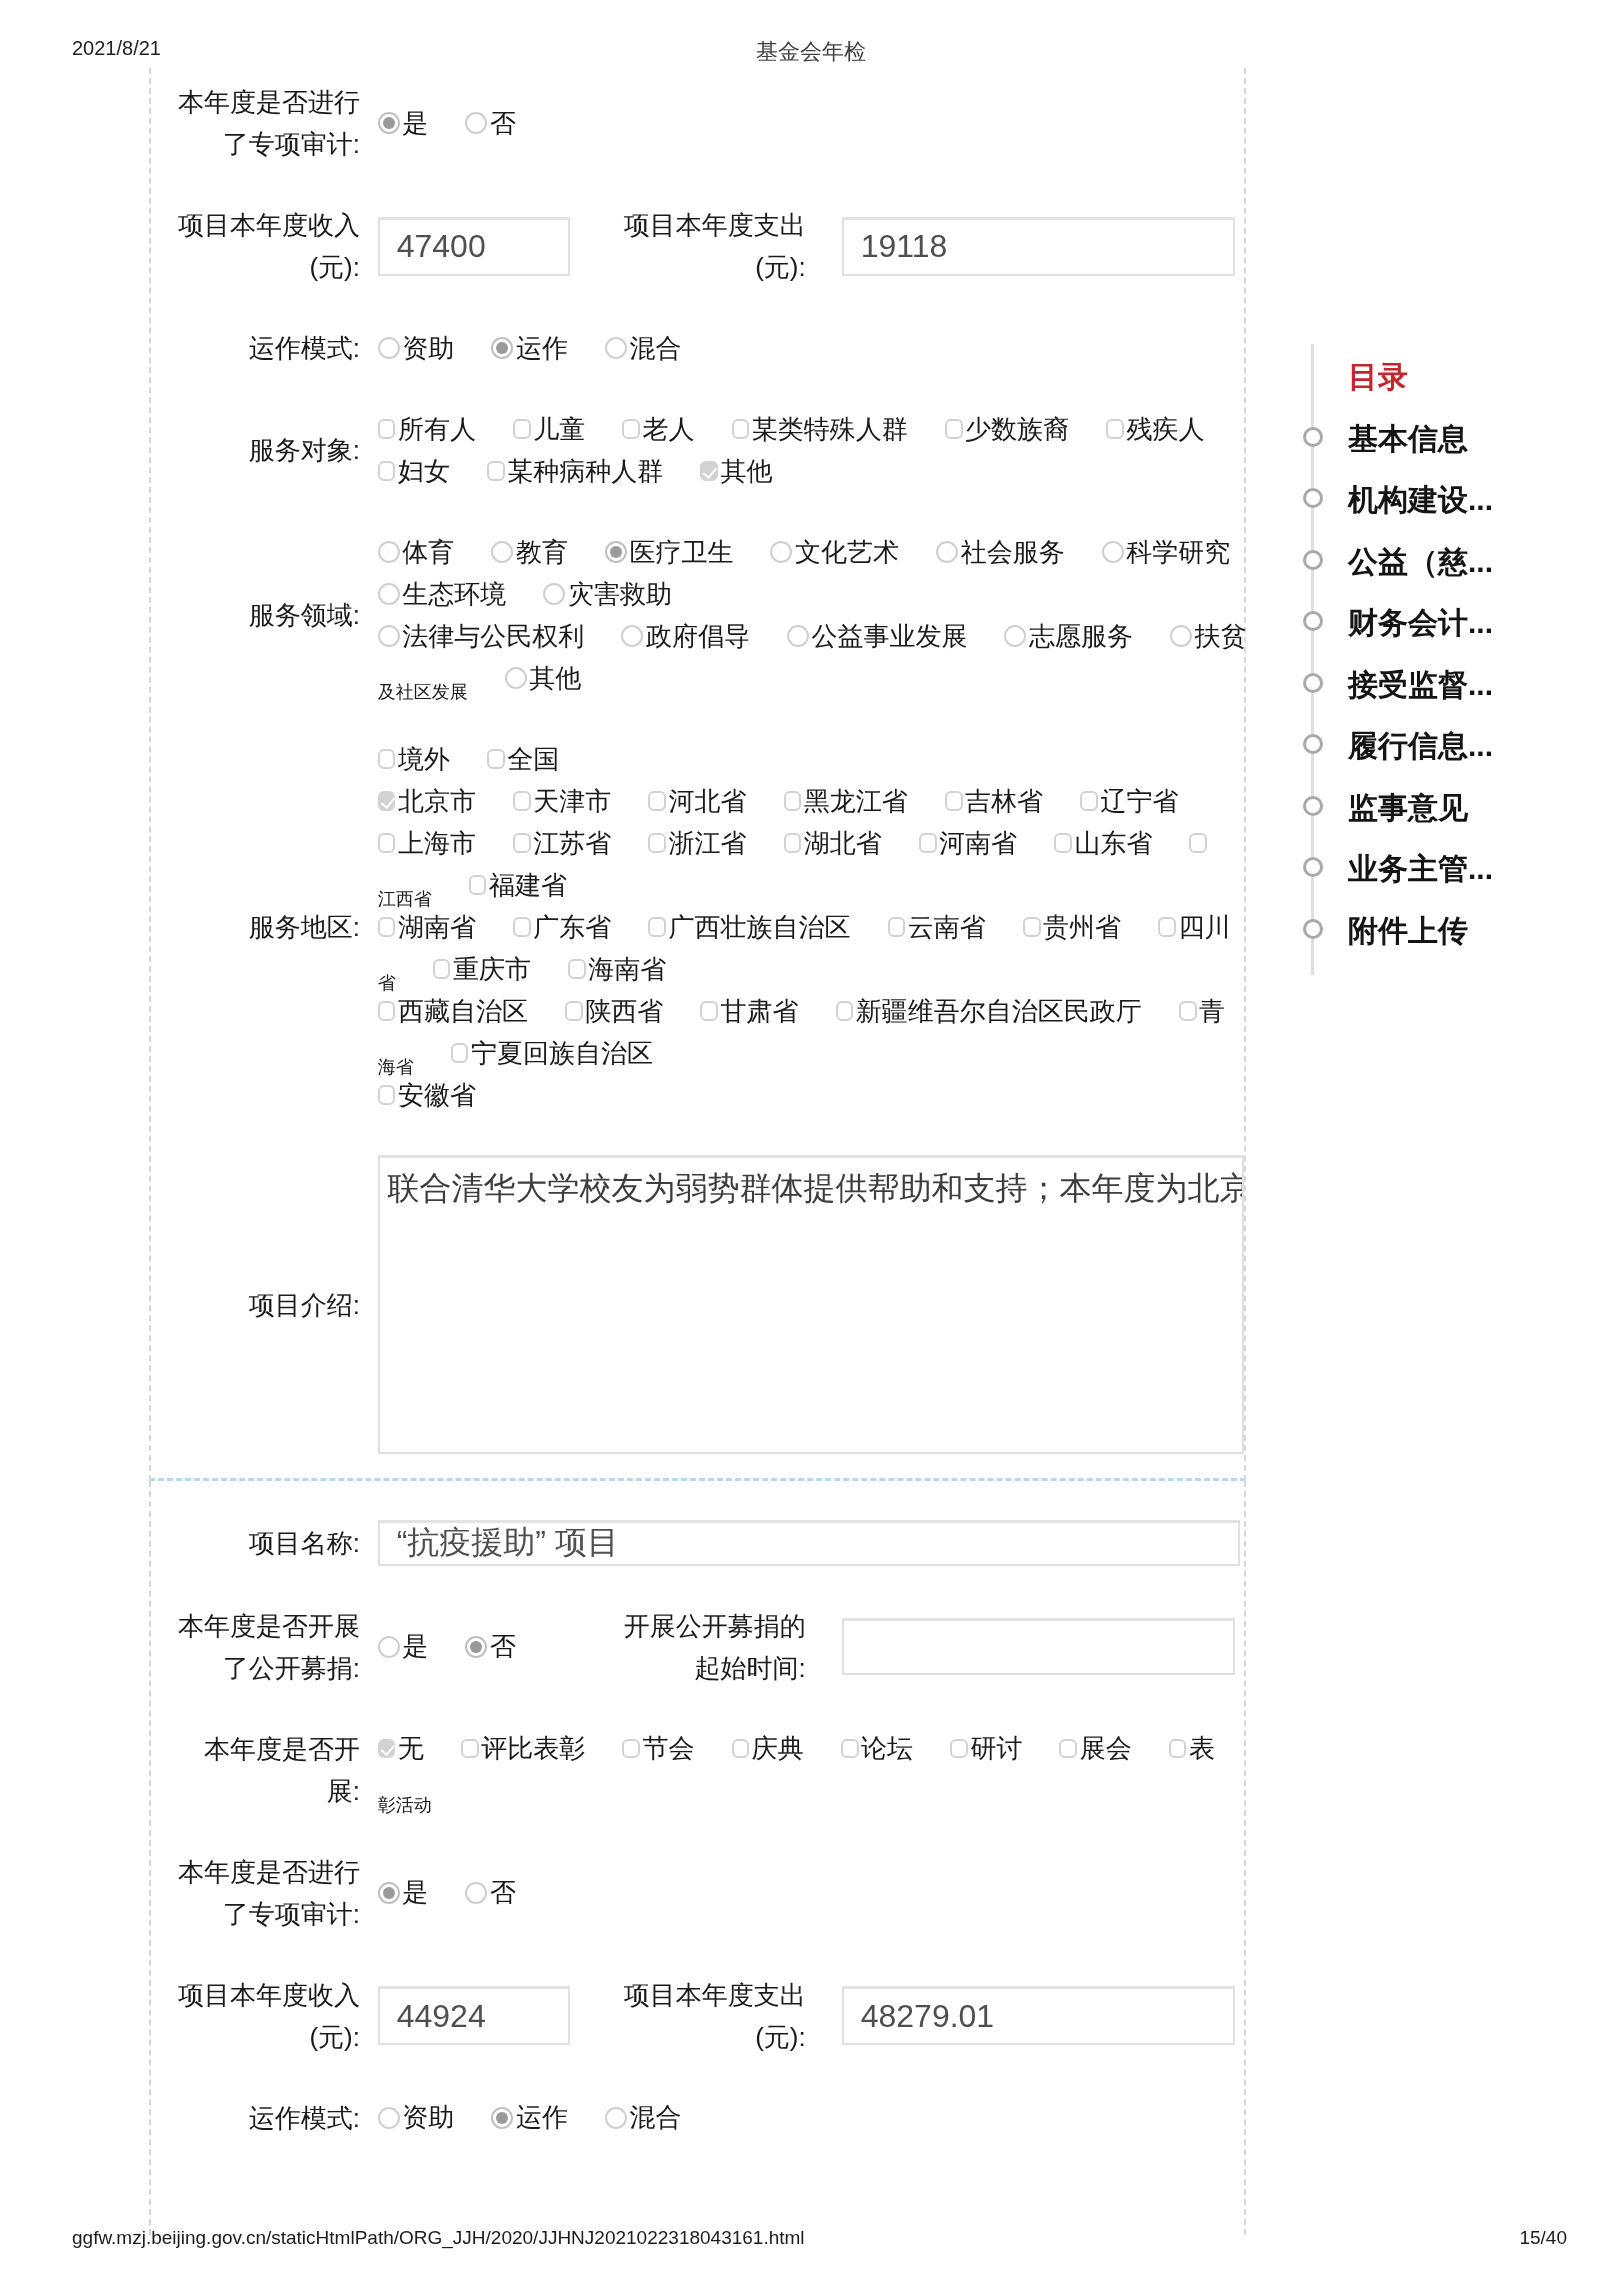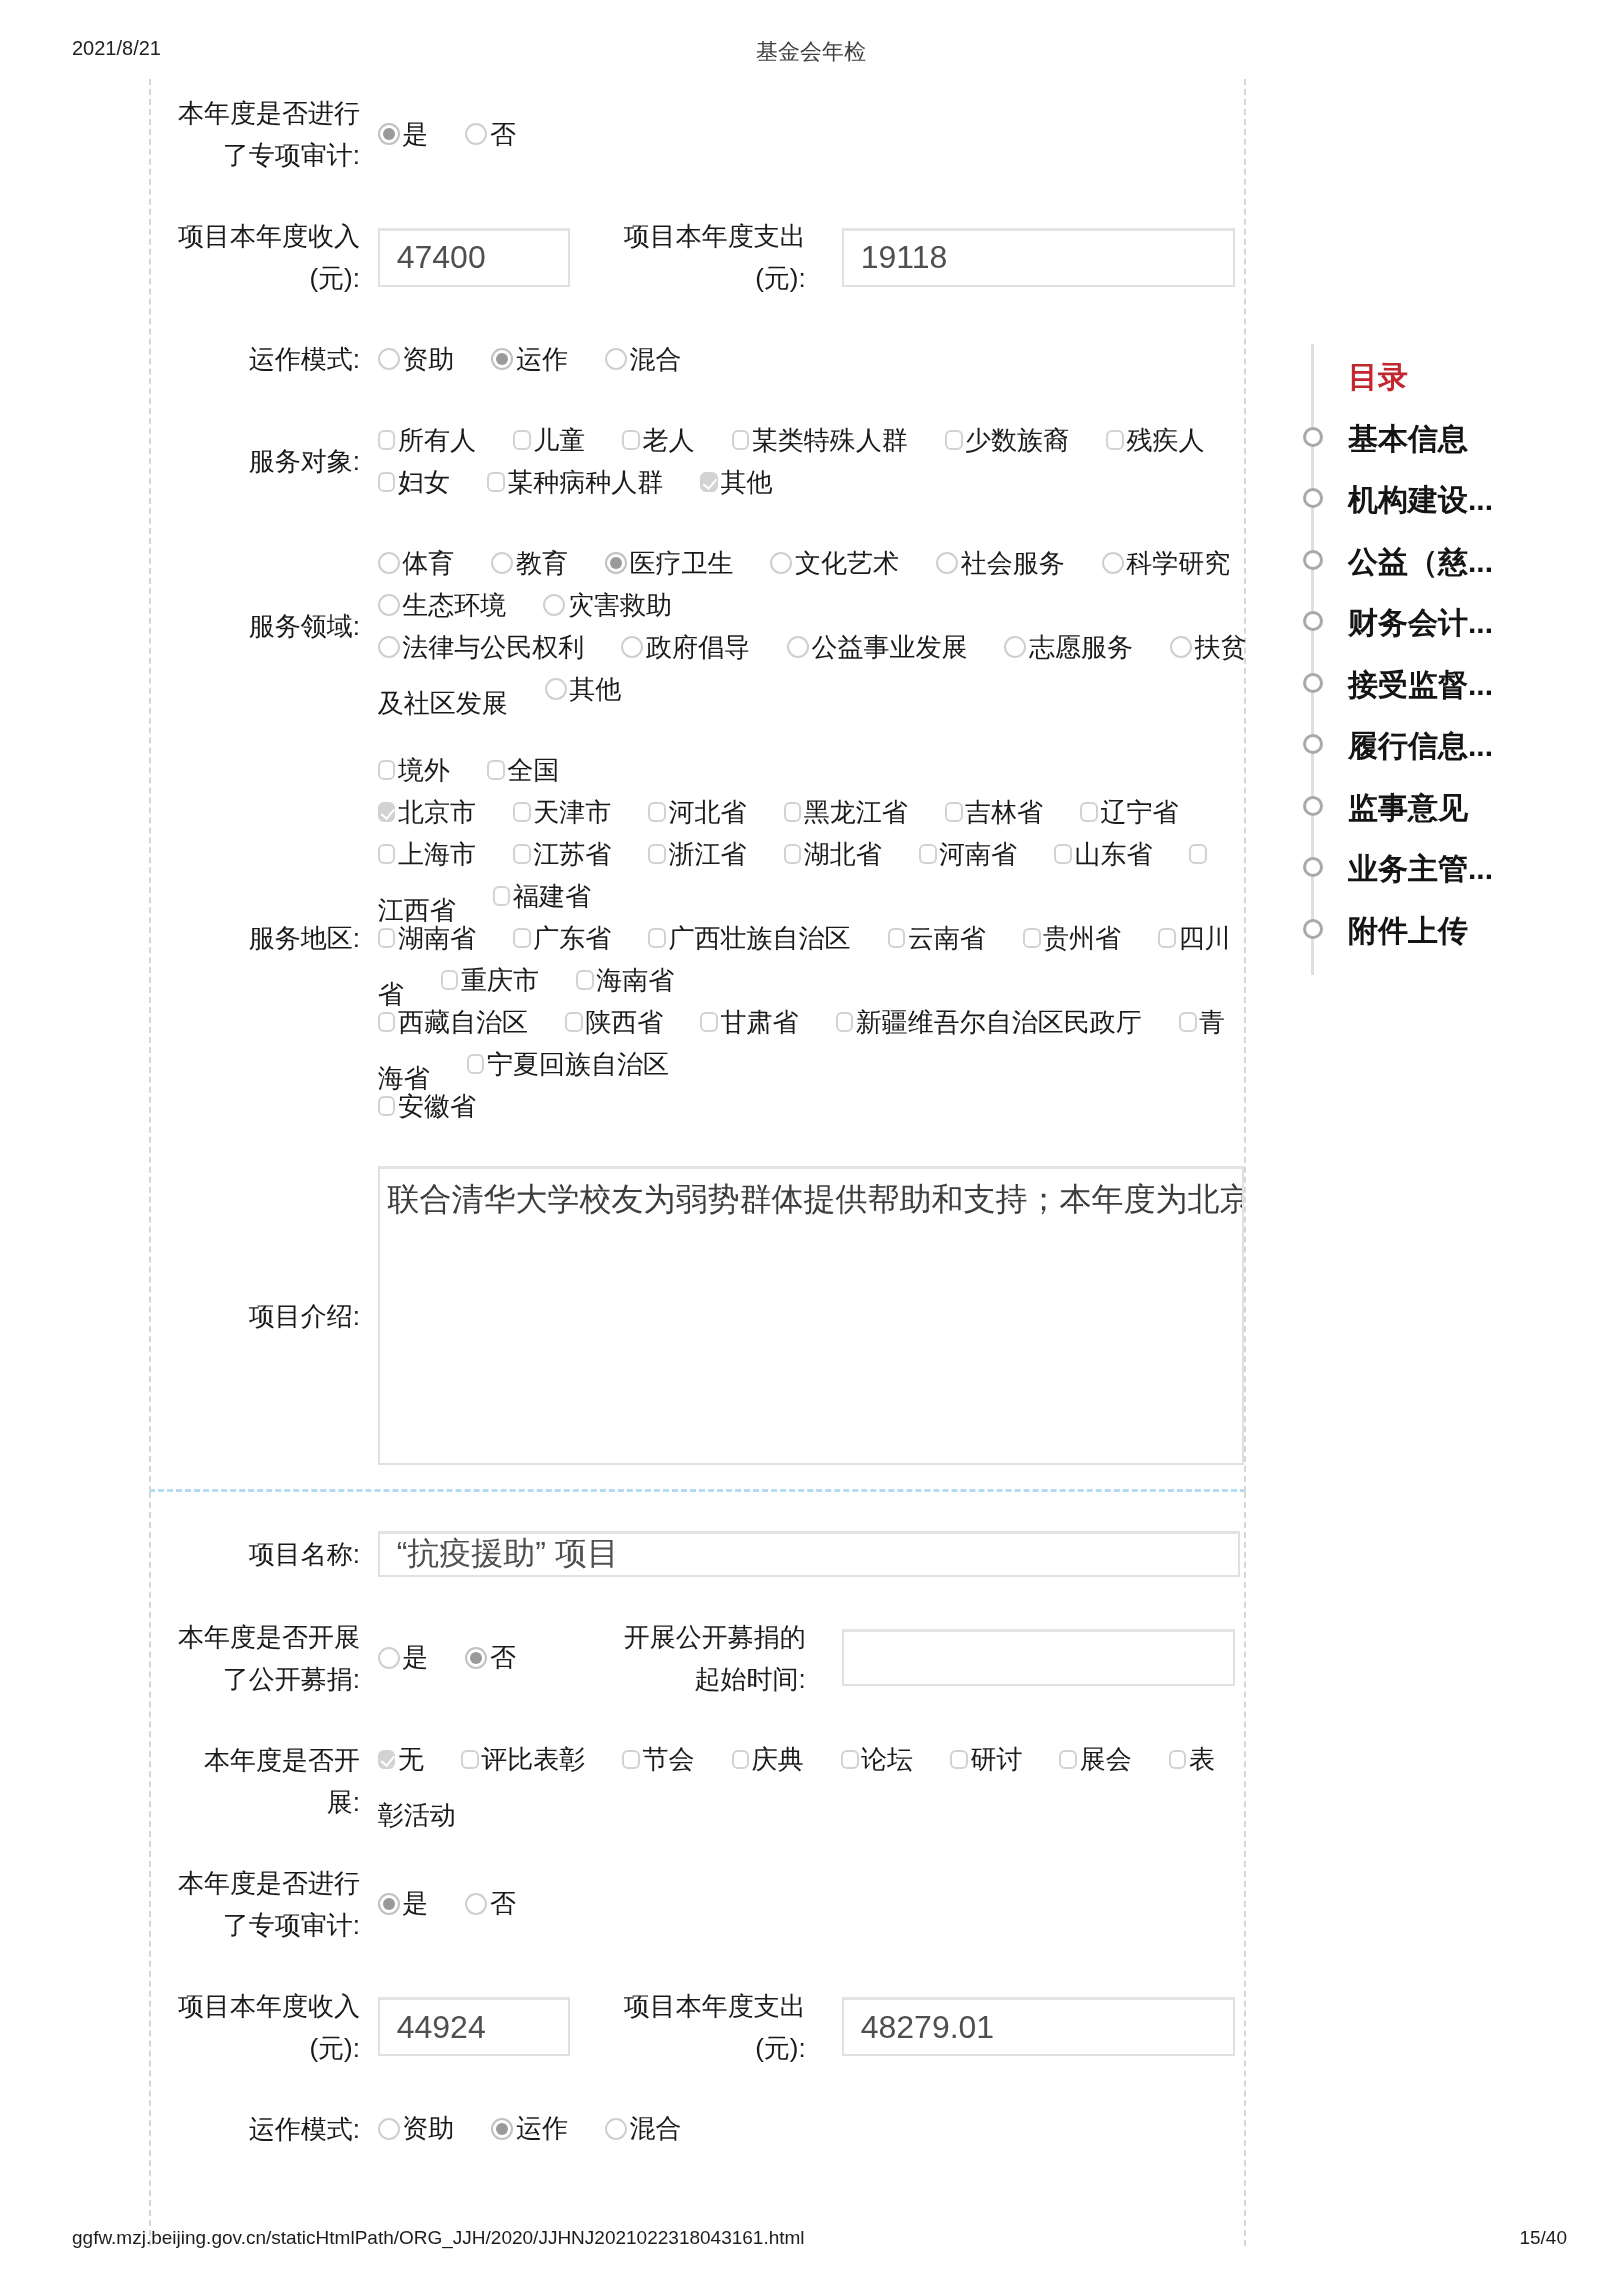--- a/index.html
+++ b/index.html
@@ -6,38 +6,38 @@
   .page{position:relative;width:1622px;height:2295px;background:#fff;overflow:hidden;
         font-family:"Liberation Sans","DejaVu Sans",sans-serif;color:#1a1a1a;}
 
   
   .hdr-date{position:absolute;left:72px;top:37px;font-size:20px;color:#222;}
   .hdr-title{position:absolute;left:0;right:0;top:37px;text-align:center;font-size:22px;color:#404040;}
   .ftr-url{position:absolute;left:72px;top:2227px;font-size:19px;color:#1c1c1c;}
   .ftr-page{position:absolute;right:55px;top:2227px;font-size:19px;color:#1c1c1c;}
 
   
-  .form{position:absolute;left:149px;top:79px;width:1097px;}
+  .form{position:absolute;left:149px;top:68px;width:1097px;}
   .section{box-sizing:border-box;border-left:2px dashed #d6d6d6;border-right:2px dashed #d6d6d6;
            padding:13px 0 23.6px 0;}
   .section.first{border-bottom:3.3px dashed #b5d9ef;}
   .section.second{padding-top:39px;height:754px;}
 
   .row{display:flex;align-items:center;margin:0 0 39px 0;}
   .row:last-child{margin-bottom:0;}
   .lbl{width:209px;flex-shrink:0;text-align:right;font-size:26px;line-height:42px;color:#1a1a1a;}
   .content{flex:1;margin-left:17.7px;display:flex;align-items:center;min-width:0;}
 
   .b1{width:245px;flex-shrink:0;display:flex;align-items:center;}
   .sublbl{width:183px;flex-shrink:0;text-align:right;font-size:26px;line-height:42px;}
 
   .opts{display:flex;flex-direction:column;min-width:0;}
   .opt-line{display:flex;align-items:center;height:42px;column-gap:37px;white-space:nowrap;}
   .opt{display:inline-flex;align-items:center;gap:2.6px;font-size:26px;}
-  .opt-tx{font-size:26px;margin-top:28px;}
+  .opt-tx{font-size:18px;margin-top:28px;}
   .cb{position:relative;width:17.7px;height:19.6px;box-sizing:border-box;border:2px solid #d2d2d2;
       border-radius:5.9px;background:#fff;flex-shrink:0;}
   .cb.on{background:#d2d2d2;border-color:#d2d2d2;}
   .cb.on::after{content:"";position:absolute;left:3.9px;top:1.3px;width:5.9px;height:10.5px;
       border-right:2.6px solid #fff;border-bottom:2.6px solid #fff;transform:rotate(40deg);}
   .rb{position:relative;width:22px;height:22px;box-sizing:border-box;border:2px solid #cfcfcf;
       border-radius:50%;background:#fff;flex-shrink:0;}
   .rb.on{border-color:#c0c0c0;}
   .rb.on::after{content:"";position:absolute;left:50%;top:50%;width:11.8px;height:11.8px;
       margin:-5.9px 0 0 -5.9px;border-radius:50%;background:#9a9a9a;}

